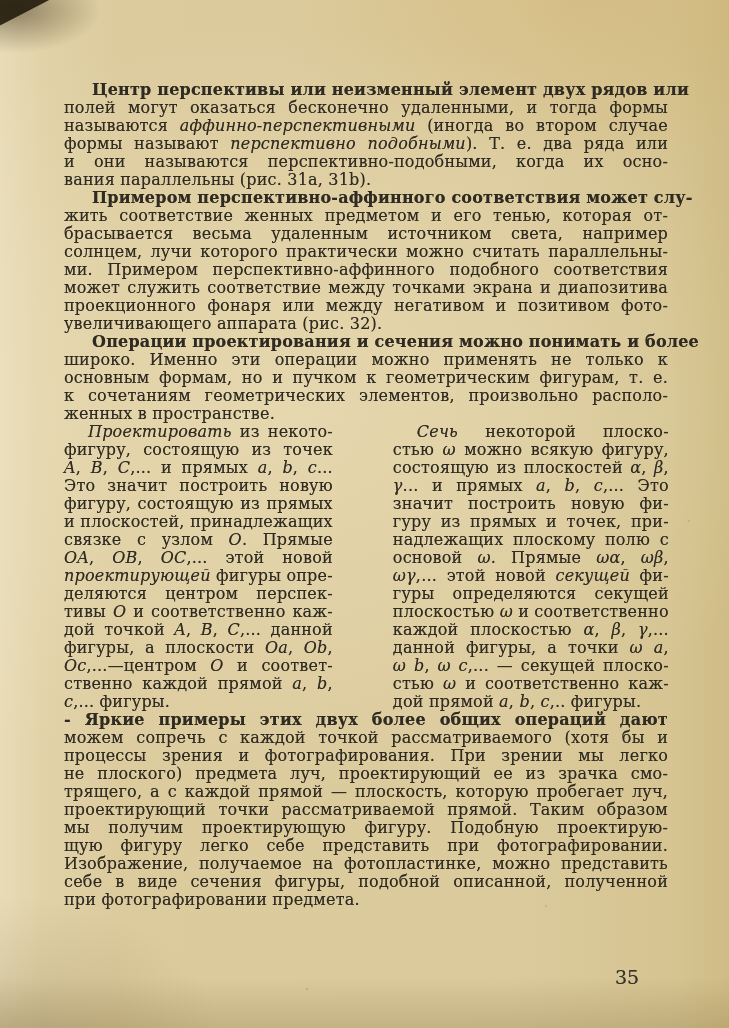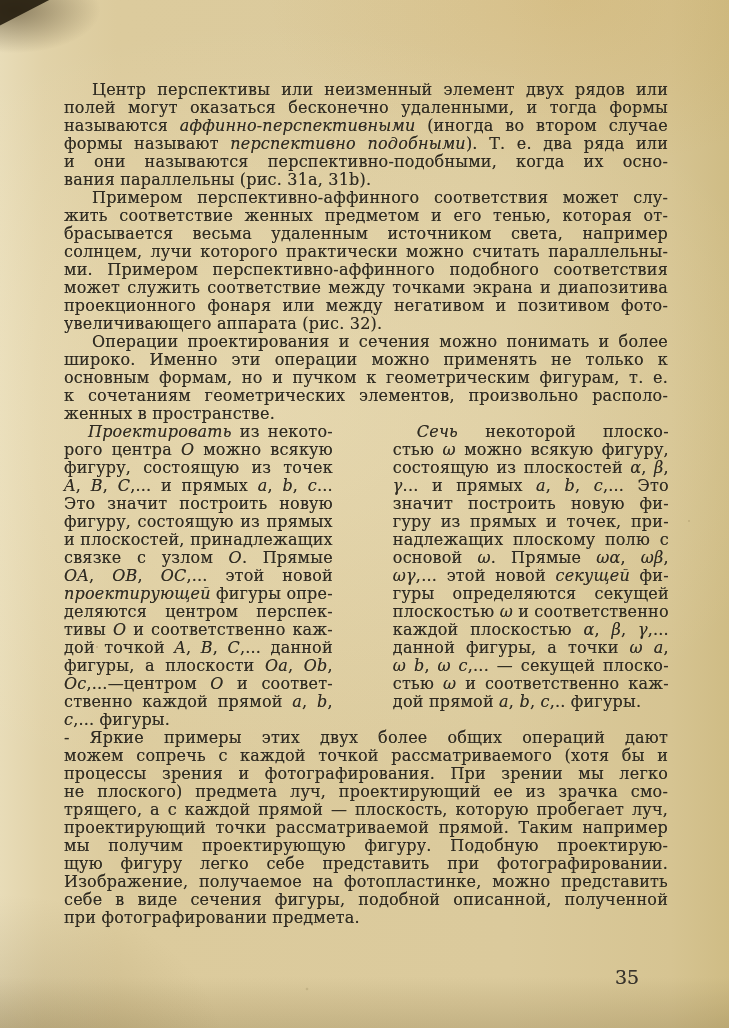--- a/index.html
+++ b/index.html
@@ -61,21 +61,21 @@
   .line {
     height: 18px;
     line-height: 18px;
     font-size: 16px;
     letter-spacing: 0.2px;
     text-align: justify;
     text-align-last: justify;
     white-space: nowrap;
   }
   .line.last { text-align-last: left; }
-  .para .line.first { text-indent: 28px; }
+  .para .line.first { text-indent: 28px; font-weight: bold; }
   .cols { display: flex; }
   .col.left  { width: 283px; margin-right: 60px; }
   .col.right { width: 283px; }
   .col .line.first { text-indent: 24px; }
   .closing .line.first { text-indent: 0; }
   .line i { font-style: italic; }
   .page-number {
     position: absolute;
     left: 615px;
     top: 966px;
@@ -114,21 +114,20 @@
         <div class="line first">Операции проектирования и сечения можно понимать и более</div>
         <div class="line">широко. Именно эти операции можно применять не только к</div>
         <div class="line">основным формам, но и пучком к геометрическим фигурам, т. е.</div>
         <div class="line">к сочетаниям геометрических элементов, произвольно располо-</div>
         <div class="line last">женных в пространстве.</div>
       </div>
 
     <div class="cols">
       <div class="col left">
           <div class="line first"><i>Проектировать</i> из некото-</div>
-          <div class="line">рого центра <i>O</i> можно всякую</div>
           <div class="line">фигуру, состоящую из точек</div>
           <div class="line"><i>A</i>, <i>B</i>, <i>C</i>,... и прямых <i>a</i>, <i>b</i>, <i>c</i>...</div>
           <div class="line">Это значит построить новую</div>
           <div class="line">фигуру, состоящую из прямых</div>
           <div class="line">и плоскостей, принадлежащих</div>
           <div class="line">связке с узлом <i>O</i>. Прямые</div>
           <div class="line"><i>OA</i>, <i>OB</i>, <i>OC</i>,... этой новой</div>
           <div class="line"><i>проектирующей</i> фигуры опре-</div>
           <div class="line">деляются центром перспек-</div>
           <div class="line">тивы <i>O</i> и соответственно каж-</div>
@@ -157,21 +156,21 @@
           <div class="line last">дой прямой <i>a</i>, <i>b</i>, <i>c</i>,.. фигуры.</div>
         </div>
     </div>
 
     <div class="para closing">
         <div class="line first">- Яркие примеры этих двух более общих операций дают</div>
         <div class="line">можем сопречь с каждой точкой рассматриваемого (хотя бы и</div>
         <div class="line">процессы зрения и фотографирования. При зрении мы легко</div>
         <div class="line">не плоского) предмета луч, проектирующий ее из зрачка смо-</div>
         <div class="line">трящего, а с каждой прямой — плоскость, которую пробегает луч,</div>
-        <div class="line">проектирующий точки рассматриваемой прямой. Таким например</div>
+        <div class="line">проектирующий точки рассматриваемой прямой. Таким образом</div>
         <div class="line">мы получим проектирующую фигуру. Подобную проектирую-</div>
         <div class="line">щую фигуру легко себе представить при фотографировании.</div>
         <div class="line">Изображение, получаемое на фотопластинке, можно представить</div>
         <div class="line">себе в виде сечения фигуры, подобной описанной, полученной</div>
         <div class="line last">при фотографировании предмета.</div>
       </div>
   </div>
 
   <div class="page-number">35</div>
 </div>

